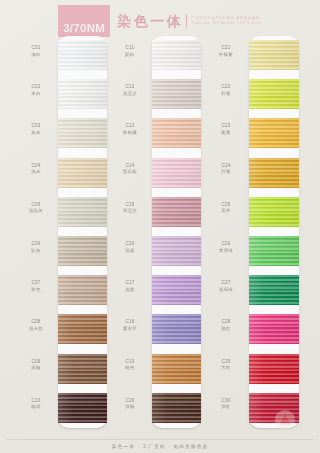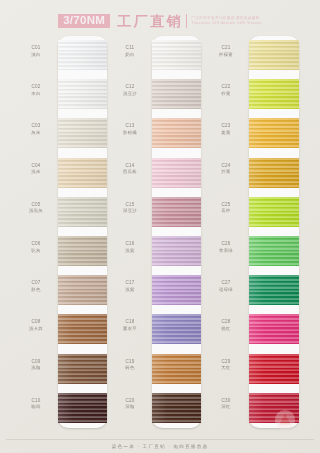--- a/index.html
+++ b/index.html
@@ -29,21 +29,21 @@
     display: flex;
     align-items: center;
     justify-content: center;
   }
   #sizeBadge {
     background: #e7b3bd;
     color: #f4eef0;
     font-weight: bold;
     font-size: 11.5px;
     letter-spacing: .3px;
-    padding: 1px 5px 2px 5px;
+    padding: 18px 5px 2px 5px;
     line-height: 1;
     font-family: "Liberation Sans", sans-serif;
   }
   #titleCn {
     color: #dfa9b4;
     font-size: 14px;
     font-weight: bold;
     letter-spacing: 2.5px;
     margin-left: 7px;
     line-height: 1;
@@ -172,21 +172,21 @@
     pointer-events: none;
   }
 </style>
 </head>
 <body>
 
 <div id="card">
 
   <div id="header">
     <span id="sizeBadge">3/70NM</span>
-    <span id="titleCn">工厂直销</span>
+    <span id="titleCn">染色一体</span>
     <span id="titleDiv"></span>
     <span id="subWrap">
       <span class="subline">广泛应用于各类针织服装 高档毛衫面料</span>
       <span class="subline">Triacetate  31% Acetate  50% Viscose</span>
     </span>
   </div>
 
   <div class="column" id="col1">
     <div class="strip"></div>
     <div class="rows">

